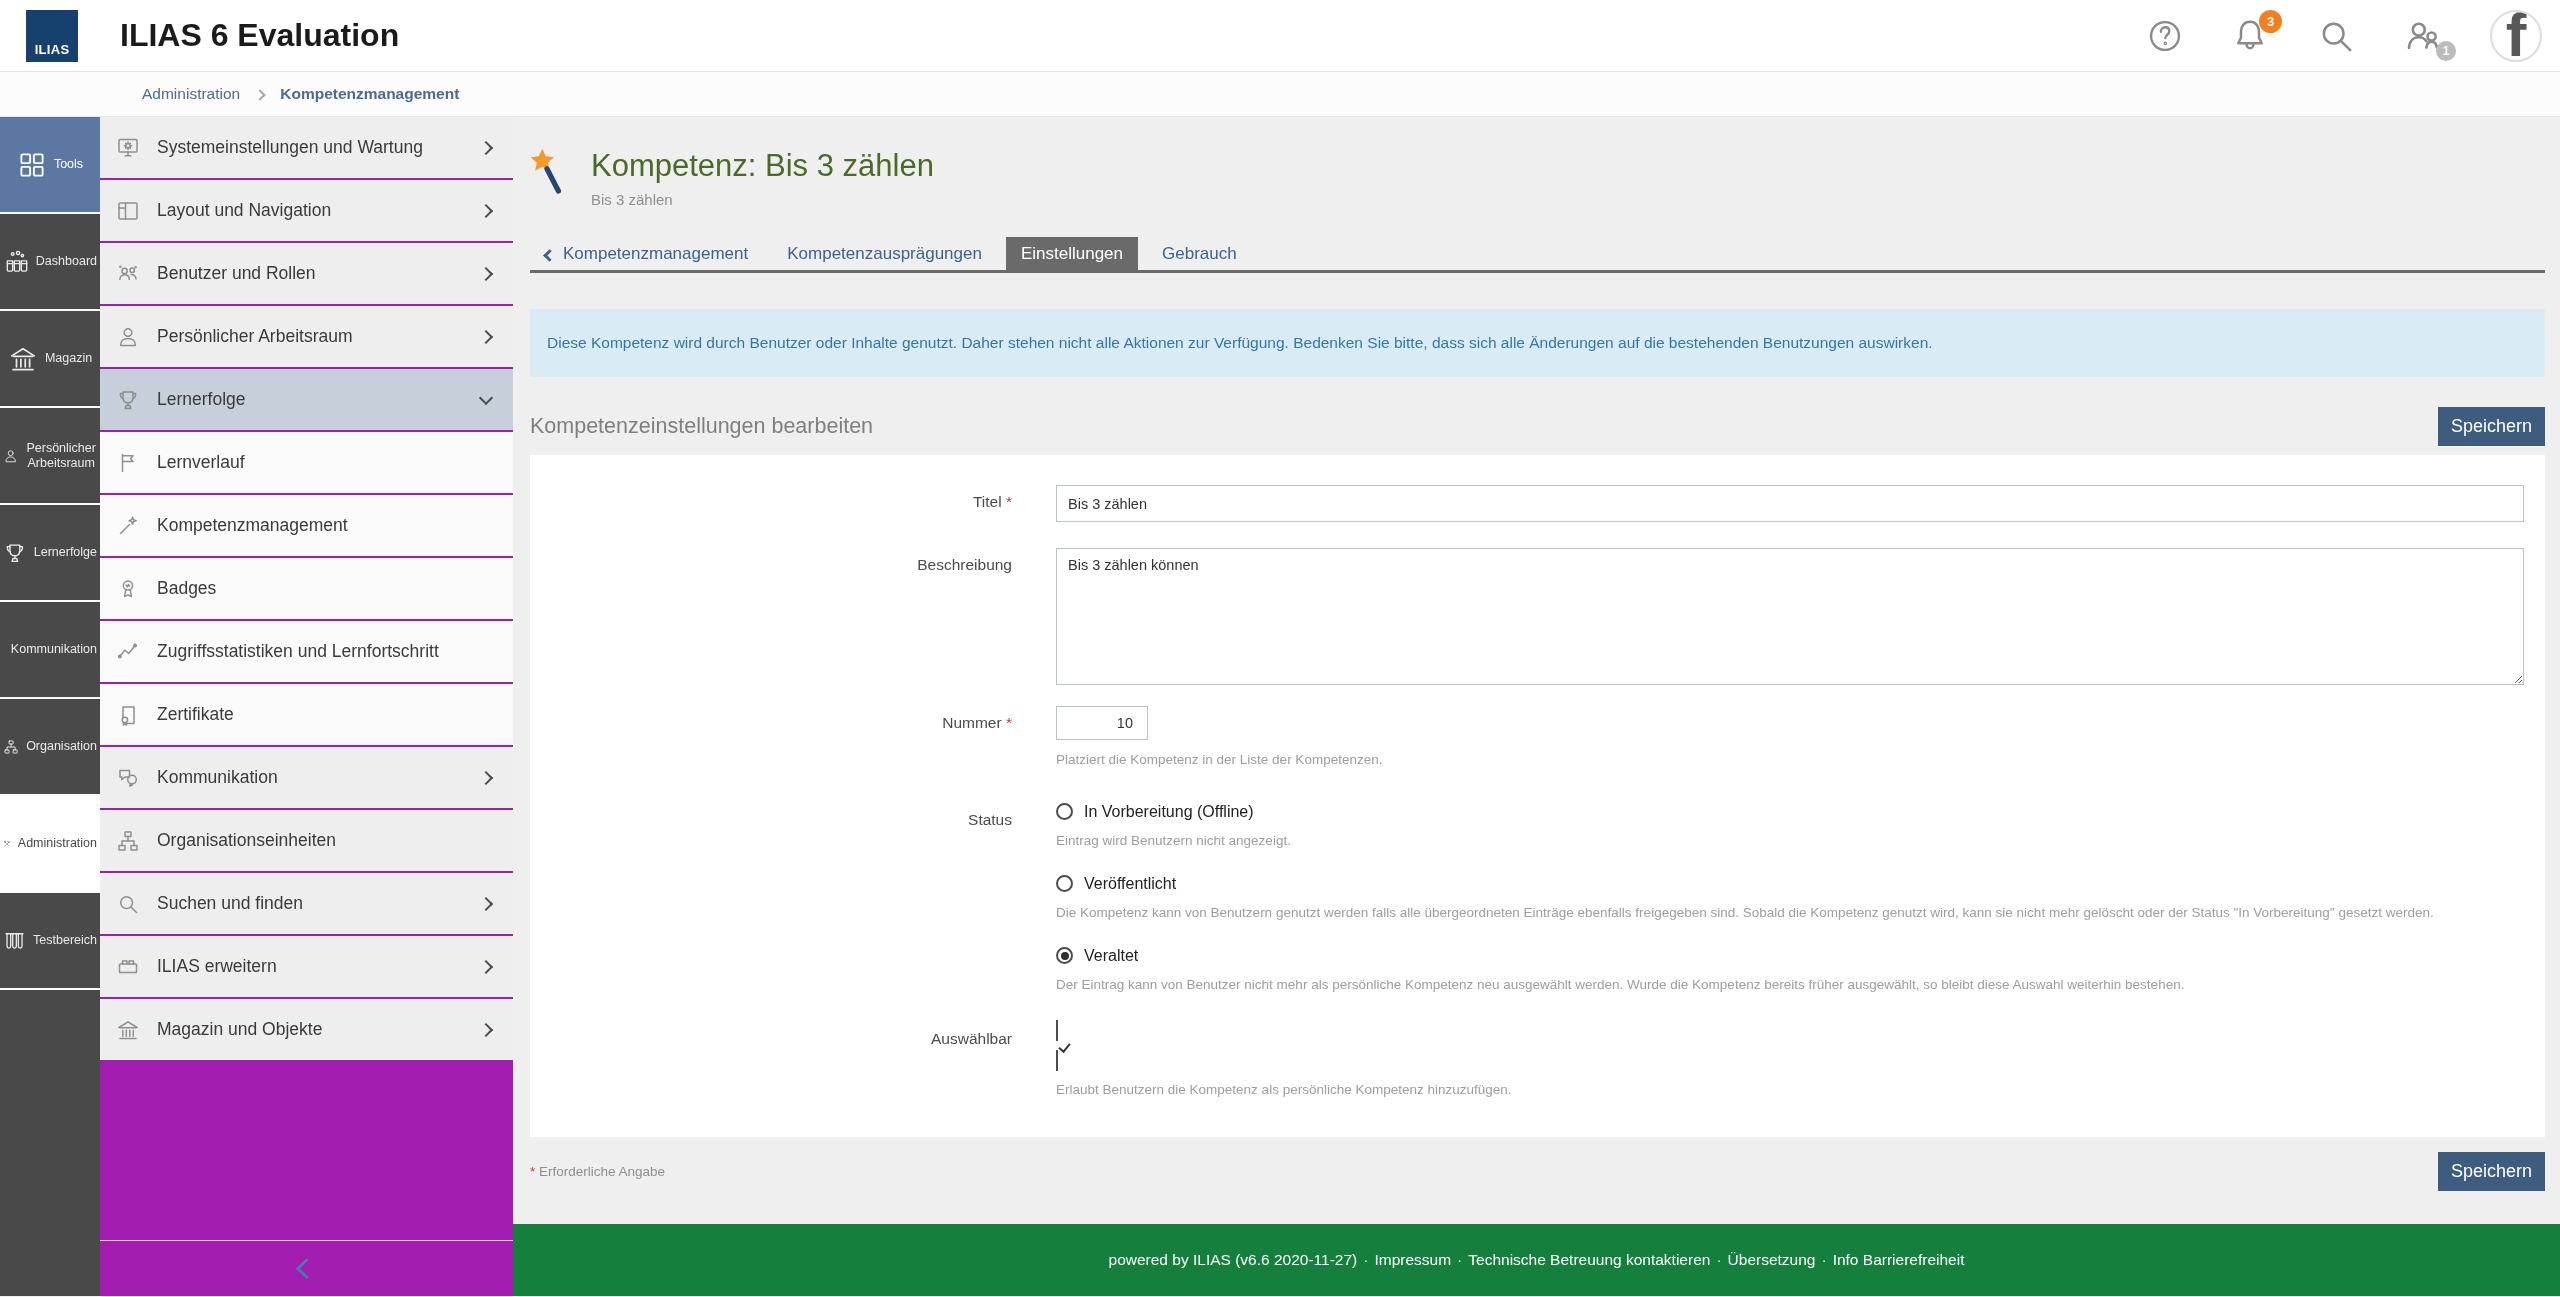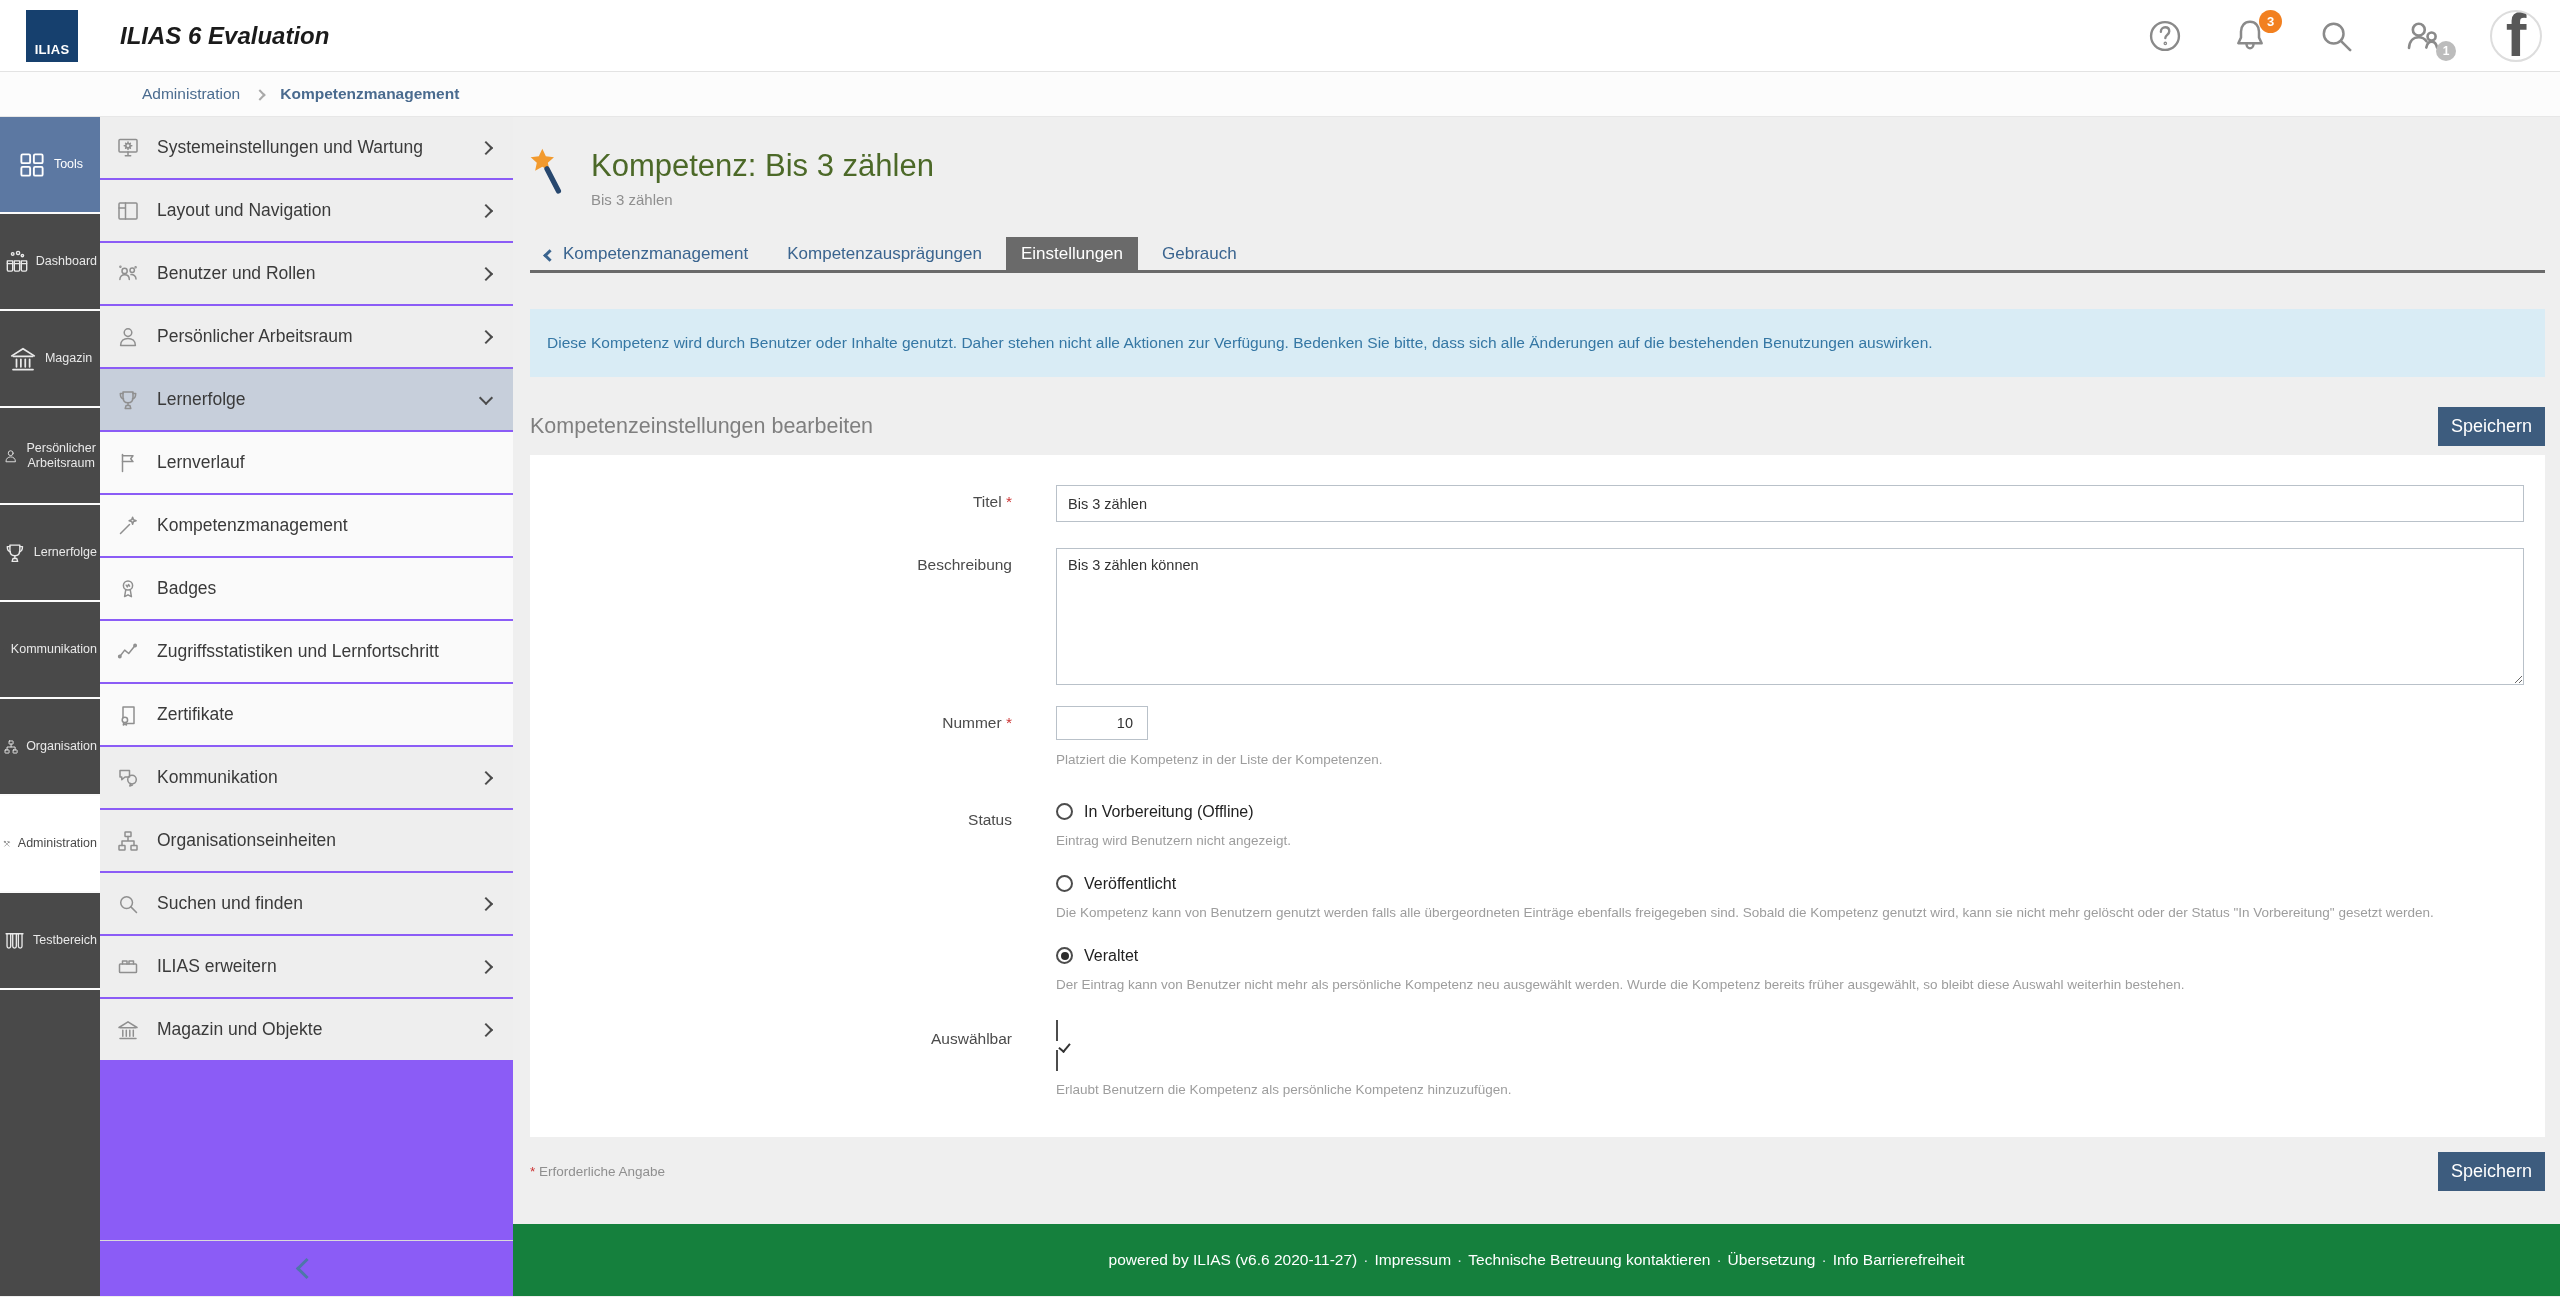--- a/index.html
+++ b/index.html
@@ -5,21 +5,21 @@
   * { margin:0; padding:0; box-sizing:border-box; }
   html,body { width:2560px; height:1297px; overflow:hidden;
     font-family:"Liberation Sans", sans-serif; background:#efefef; }
 
   
   .topbar { height:72px; background:#fff; border-bottom:1px solid #e3e3e3;
     display:flex; align-items:center; padding:0 18px 0 26px; }
   .logo { width:52px; height:52px; background:#16406e; color:#fff;
     display:flex; align-items:flex-end; justify-content:center;
     font-size:13px; font-weight:bold; padding-bottom:5px; letter-spacing:.3px; }
-  .app-title { margin-left:42px; font-size:24px; font-weight:bold; color:#1b1b1b;font-style:italic; }
+  .app-title { margin-left:42px; font-size:32px; font-weight:bold; color:#1b1b1b; }
   .topbar-right { margin-left:auto; display:flex; align-items:center; gap:46px; }
   .icon-wrap { position:relative; color:#8a8a8a; display:flex; }
   .badge { position:absolute; border-radius:50%; color:#fff; font-weight:bold;
     display:flex; align-items:center; justify-content:center; }
   .badge-orange { top:-6px; right:-12px; width:23px; height:23px; background:#f28020; font-size:13px; }
   .badge-grey { bottom:-4px; right:-12px; width:20px; height:20px; background:#bcbcbc; font-size:12px; }
   .avatar { width:52px; height:52px; border-radius:50%; border:2px solid #ddd; background:#fff;
     color:#585858; font-weight:bold; font-size:62px; line-height:46px; text-align:center;
     overflow:hidden; }
 
@@ -38,21 +38,21 @@
   .rail { width:100px; background:#494949; display:flex; flex-direction:column; }
   .rail-item { height:97px; border-bottom:2px solid #fbfbfb; color:#e9e9e9;
     display:flex; flex-direction:row; align-items:center; justify-content:center;
     gap:7px; font-size:12.5px; text-align:center; padding:4px 3px; line-height:1.15; }
   .rail-item svg { width:30px; height:30px; }
   .rail-item.rail-active-tool { background:#5c78a2; color:#fff; }
   .rail-item.rail-active-page { background:#fff; color:#494949; }
   .rail-fill { flex:1; background:#494949; }
 
   
-  .sidebar { width:413px; background:#8b5cf6; display:flex; flex-direction:column; }
+  .sidebar { width:413px; background:#a21caf; display:flex; flex-direction:column; }
   .nav-item { height:61px; margin-bottom:2px; display:flex; align-items:center;
     gap:17px; padding:0 22px 0 16px; font-size:17.5px; color:#3a3a3a; }
   .lvl-top { background:#eeeeee; }
   .lvl-sub { background:#fafafa; }
   .nav-item.active { background:#c7cfdb; }
   .nav-icon { width:24px; height:24px; color:#8f8f8f; flex:none; }
   .nav-label { white-space:nowrap; }
   .chev { margin-left:auto; flex:none; }
   .chev-r { width:10px; height:10px; border-top:2px solid #4b4b4b; border-right:2px solid #4b4b4b;
     transform:rotate(45deg); }

